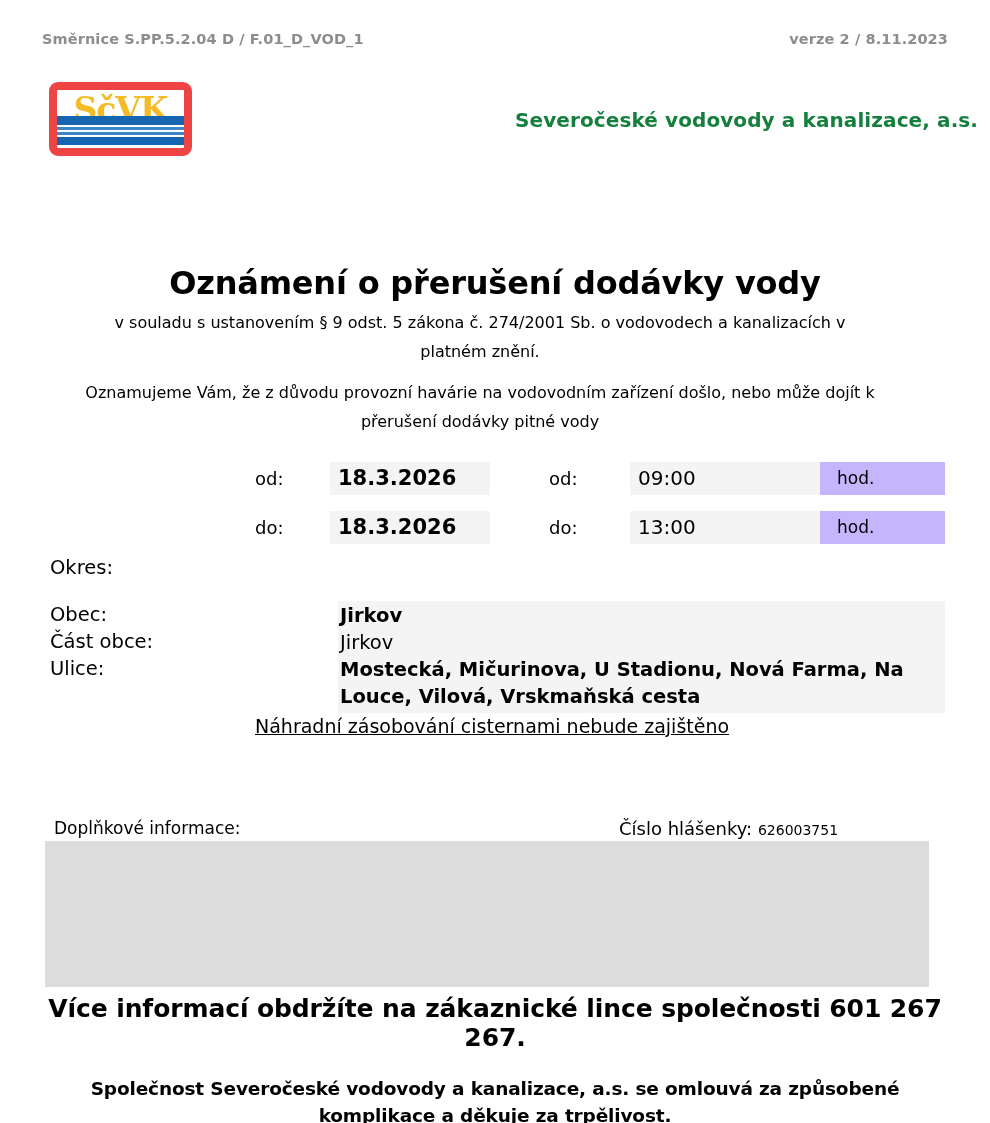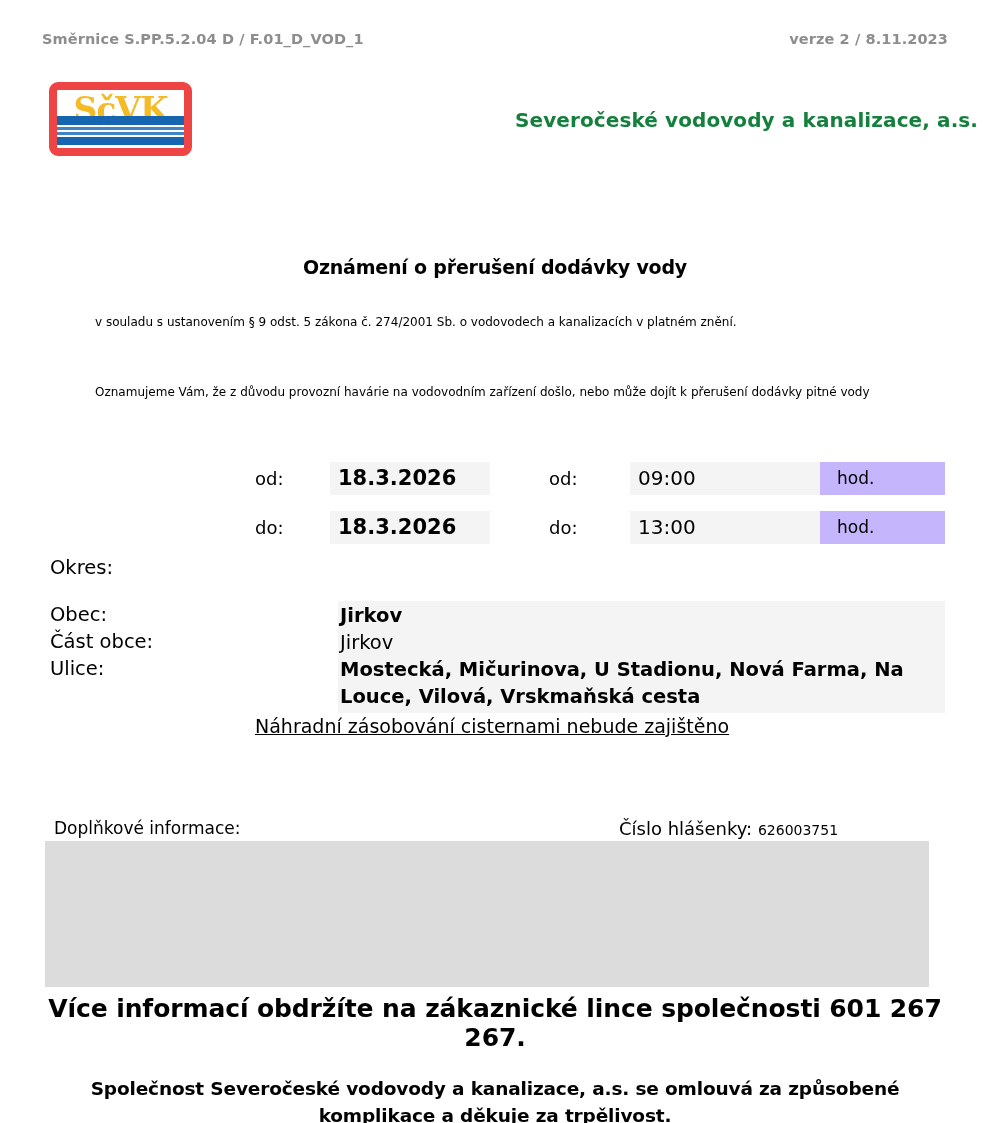--- a/index.html
+++ b/index.html
@@ -90,32 +90,32 @@
     letter-spacing: 0.1px;
   }
 
   
   .doc-title {
     position: absolute;
     top: 243px;
     left: 0;
     width: 990px;
     text-align: center;
-    font-size: 19px;
+    font-size: 32px;
     font-weight: bold;
     letter-spacing: -0.2px;
   }
 
   
   .para {
     position: absolute;
-    left: 95px;
+    left: 80px;
     width: 800px;
-    text-align: left;
-    font-size: 12px;
+    text-align: center;
+    font-size: 16px;
     line-height: 29px;
   }
   .para-legal { top: 308px; }
   .para-notice { top: 378px; }
 
   
   .dt-table {
     position: absolute;
     top: 462px;
     left: 0;

